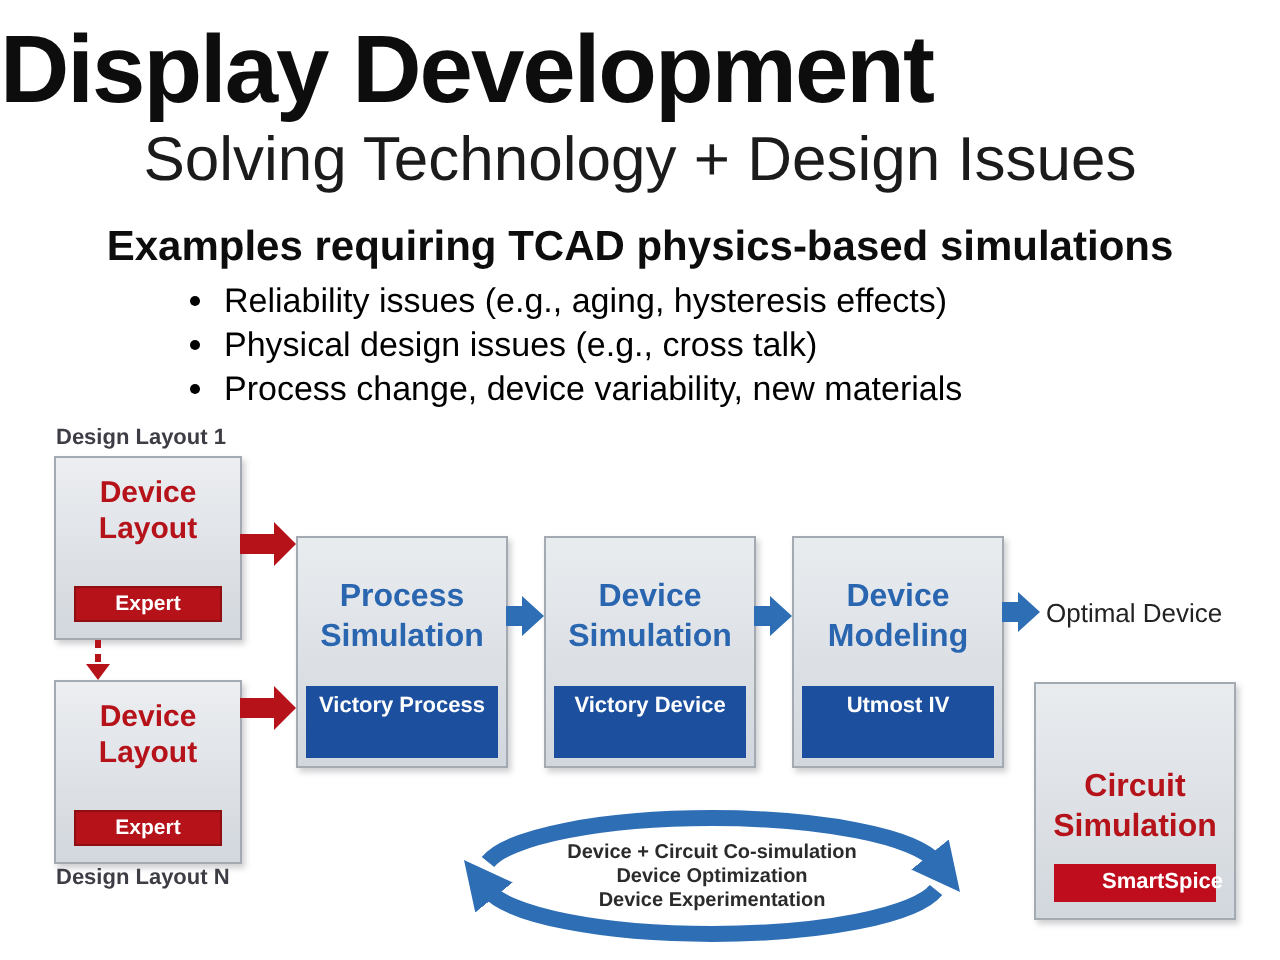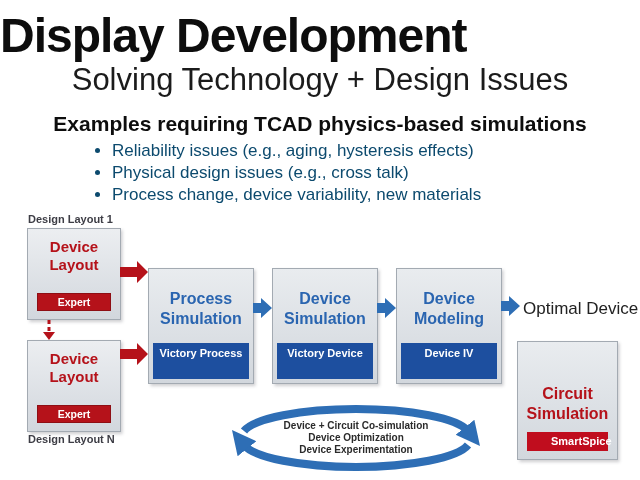--- a/index.html
+++ b/index.html
@@ -8,21 +8,21 @@
     font-family:"Liberation Sans","DejaVu Sans",sans-serif;color:#111;
   }
   .title{position:absolute;top:8px;left:0;width:640px;text-align:left;
     font-size:48px;font-weight:bold;color:#0d0d0d;letter-spacing:-1px;}
   .subtitle{position:absolute;top:62px;left:0;width:640px;text-align:center;
     font-size:31px;font-weight:normal;color:#1b1b1b;}
   .examples-heading{position:absolute;top:112px;left:0;width:640px;text-align:center;
     font-size:21px;font-weight:bold;color:#0d0d0d;}
   ul.bullets{position:absolute;top:140px;left:96px;margin:0;padding:0 0 0 16px;
     list-style-type:disc;}
-  ul.bullets li{font-size:17px;line-height:22px;color:#0c4a6e;}
+  ul.bullets li{font-size:17px;line-height:22px;color:#000000;}
 
   
   .caption{position:absolute;font-size:11px;font-weight:bold;color:#3d3d45;}
   .cap1{left:28px;top:213px;}
   .cap2{left:28px;top:433px;}
   .dl-box{position:absolute;left:27px;width:92px;height:90px;
     background:linear-gradient(#eceef1,#d2d7dd);border:1px solid #a3aab2;
     box-shadow:1.5px 2px 3px rgba(60,60,70,.25);}
   .dl1{top:228px;}
   .dl2{top:340px;}
@@ -44,21 +44,21 @@
 
   
   .circuit-box{position:absolute;left:517px;top:341px;width:99px;height:117px;
     background:linear-gradient(#e9ecef,#d2d7dd);border:1px solid #a3aab2;
     box-shadow:1.5px 2px 3px rgba(60,60,70,.25);}
   .cb-title{margin-top:42px;text-align:center;font-size:16px;font-weight:bold;
     color:#b5121a;line-height:1.22;}
   .cb-footer{position:absolute;left:9px;right:9px;bottom:8px;height:19px;line-height:19px;
     background:#c00d1e;color:#fff;font-size:11px;font-weight:bold;text-align:center;padding-left:24px;}
 
-  .optimal{position:absolute;left:523px;top:299px;font-size:17px;color:#222;}
+  .optimal{position:absolute;left:523px;top:299px;font-size:13px;color:#222;}
 
   .overlay{position:absolute;left:0;top:0;width:640px;height:480px;pointer-events:none;}
 </style>
 </head>
 <body>
 
 <div class="slide">
 
   <div class="title">Display Development</div>
   <div class="subtitle">Solving Technology + Design Issues</div>
@@ -89,21 +89,21 @@
     <div class="fb-footer">Victory Process</div>
   </div>
 
   <div class="flow-box fb2">
     <div class="fb-title">Device Simulation</div>
     <div class="fb-footer">Victory Device</div>
   </div>
 
   <div class="flow-box fb3">
     <div class="fb-title">Device Modeling</div>
-    <div class="fb-footer">Device IV</div>
+    <div class="fb-footer">Utmost IV</div>
   </div>
 
   <div class="optimal">Optimal Device</div>
 
   <div class="circuit-box">
     <div class="cb-title">Circuit Simulation</div>
     <div class="cb-footer">SmartSpice</div>
   </div>
 
   <svg class="overlay" viewBox="0 0 640 480">

